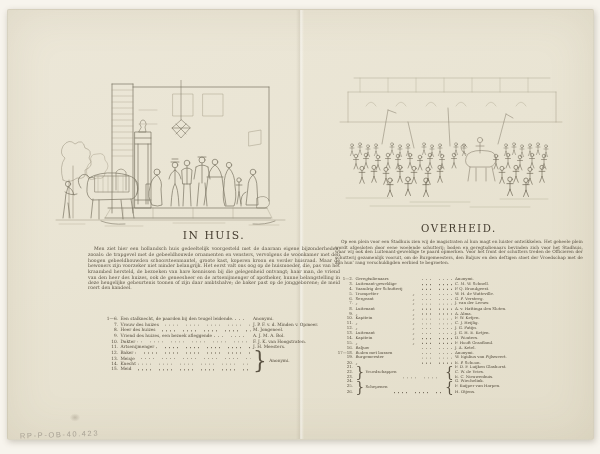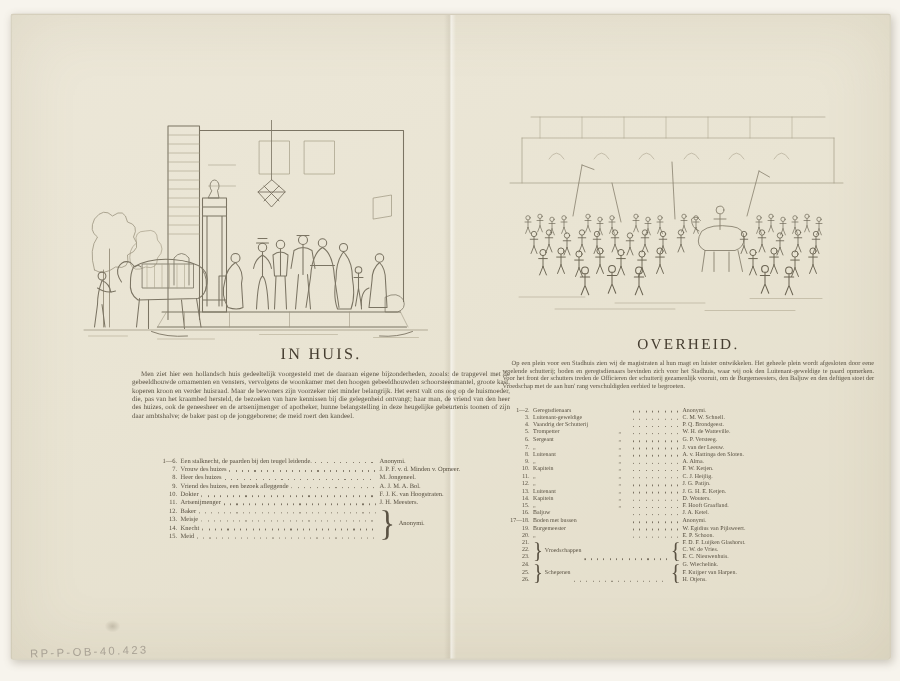--- a/index.html
+++ b/index.html
@@ -1,21 +1,21 @@
 <!DOCTYPE html>
 <html><head>
 <meta charset="utf-8">
 <style>
   html,body{margin:0;padding:0;background:#f6f3eb;}
   .scan{position:relative;width:600px;height:454px;background:#f7f4ed;overflow:hidden;
         font-family:"DejaVu Serif","Liberation Serif",serif;color:#554c3d;}
   .sheet{position:absolute;left:7px;top:9px;width:585px;height:429px;border-radius:2px;
          background:linear-gradient(160deg,#ece7d8 0%,#e9e4d3 45%,#e3ddca 100%);
          box-shadow:inset 0 0 45px rgba(140,125,95,.14), 1px 2px 6px rgba(100,90,70,.30);
-         border:1px solid rgba(90,80,60,.12);font-family:Liberation Serif, serif;}
+         border:1px solid rgba(90,80,60,.12);}
   .crease{position:absolute;left:288px;top:0;bottom:0;width:8px;
           background:linear-gradient(90deg,transparent,rgba(120,110,90,.12) 45%,rgba(255,255,255,.5) 60%,transparent);}
   .stain{position:absolute;left:60px;top:402px;width:14px;height:11px;border-radius:50%;
          background:radial-gradient(closest-side,rgba(110,100,80,.28),transparent 75%);}
   .fig{position:absolute;}
   .fig svg{display:block;}
   .col-text{position:absolute;transform:scale(0.6);transform-origin:0 0;color:#564e3f;}
   .col-left{left:80px;top:220px;width:420px;}
   .col-right{left:327px;top:214px;width:413px;}
   .ptitle{text-align:center;font-size:18px;letter-spacing:2.5px;color:#453d30;font-weight:400;line-height:1;}

